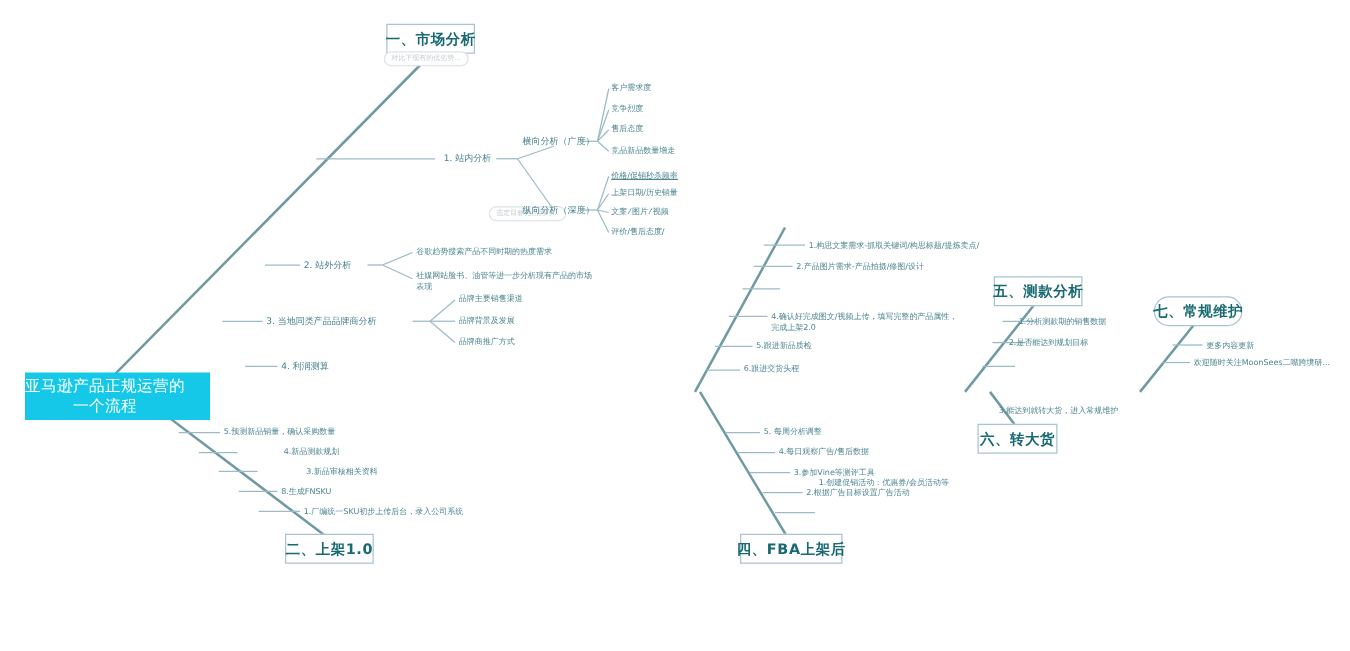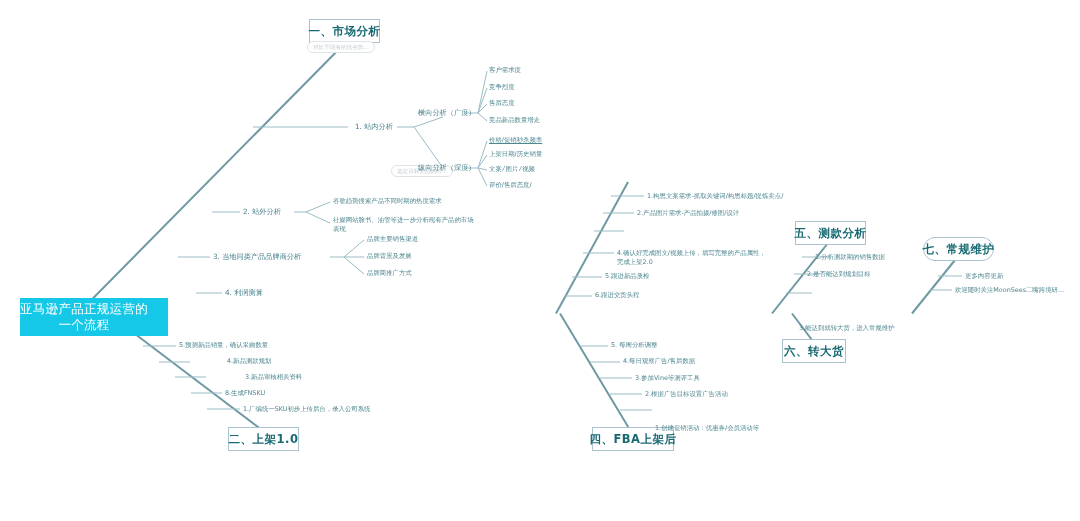--- a/index.html
+++ b/index.html
@@ -184,21 +184,21 @@
   <div class="leaf" style="left:647px;top:192px;">1.构思文案需求-抓取关键词/构思标题/提炼卖点/</div>
   <div class="leaf" style="left:637px;top:209px;">2.产品图片需求-产品拍摄/修图/设计</div>
   <div class="leaf wrap" style="left:617px;top:249px;width:152px;">4.确认好完成图文/视频上传，填写完整的产品属性，完成上架2.0</div>
   <div class="leaf" style="left:605px;top:272px;">5.跟进新品质检</div>
   <div class="leaf" style="left:595px;top:291px;">6.跟进交货头程</div>
 
   <div class="leaf" style="left:611px;top:341px;">5. 每周分析调整</div>
   <div class="leaf" style="left:623px;top:357px;">4.每日观察广告/售后数据</div>
   <div class="leaf" style="left:635px;top:374px;">3.参加Vine等测评工具</div>
   <div class="leaf" style="left:645px;top:390px;">2.根据广告目标设置广告活动</div>
-  <div class="leaf" style="left:655px;top:424px;text-align:right;">1.创建促销活动：优惠券/会员活动等</div>
+  <div class="leaf" style="left:655px;top:382px;text-align:right;">1.创建促销活动：优惠券/会员活动等</div>
 
   <div class="leaf" style="left:815px;top:253px;">1.分析测款期的销售数据</div>
   <div class="leaf" style="left:807px;top:270px;">2.是否能达到规划目标</div>
   <div class="leaf" style="left:799px;top:289px;margin-top:35px;">3.能达到就转大货，进入常规维护</div>
 
   <div class="leaf" style="left:965px;top:272px;">更多内容更新</div>
   <div class="leaf" style="left:955px;top:286px;">欢迎随时关注MoonSees二嘴跨境研...</div>
 
 </div>
 

